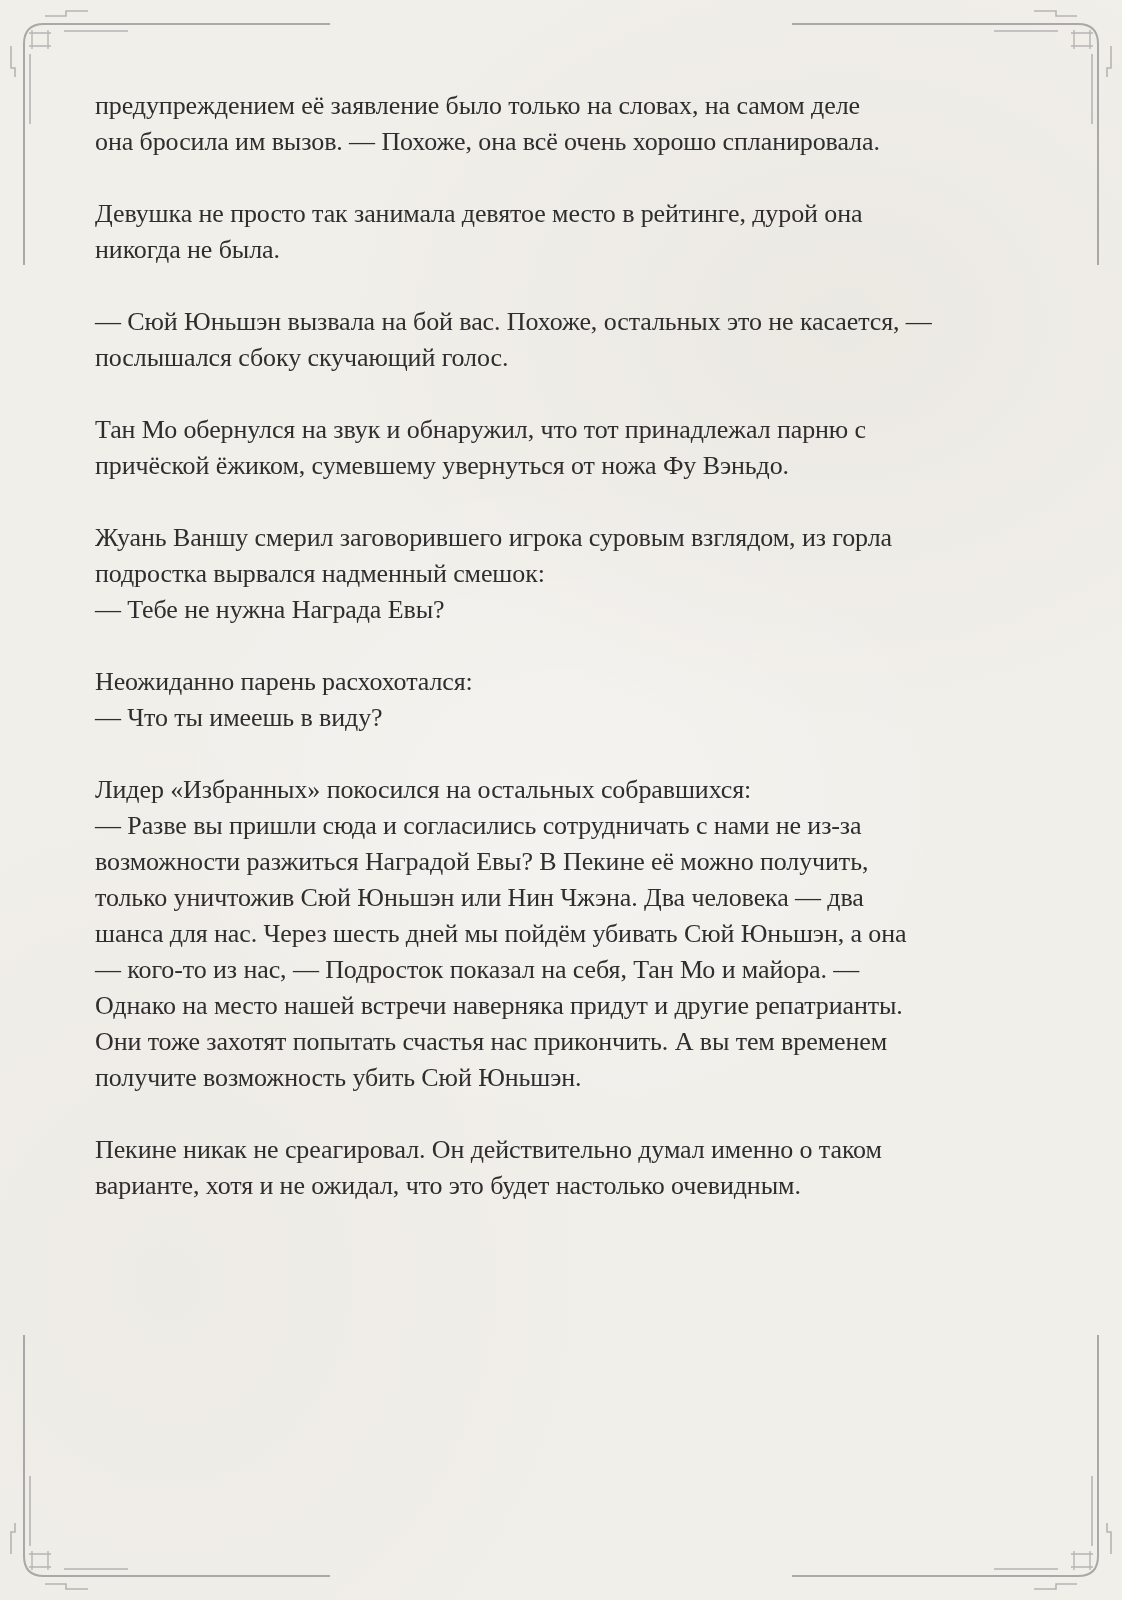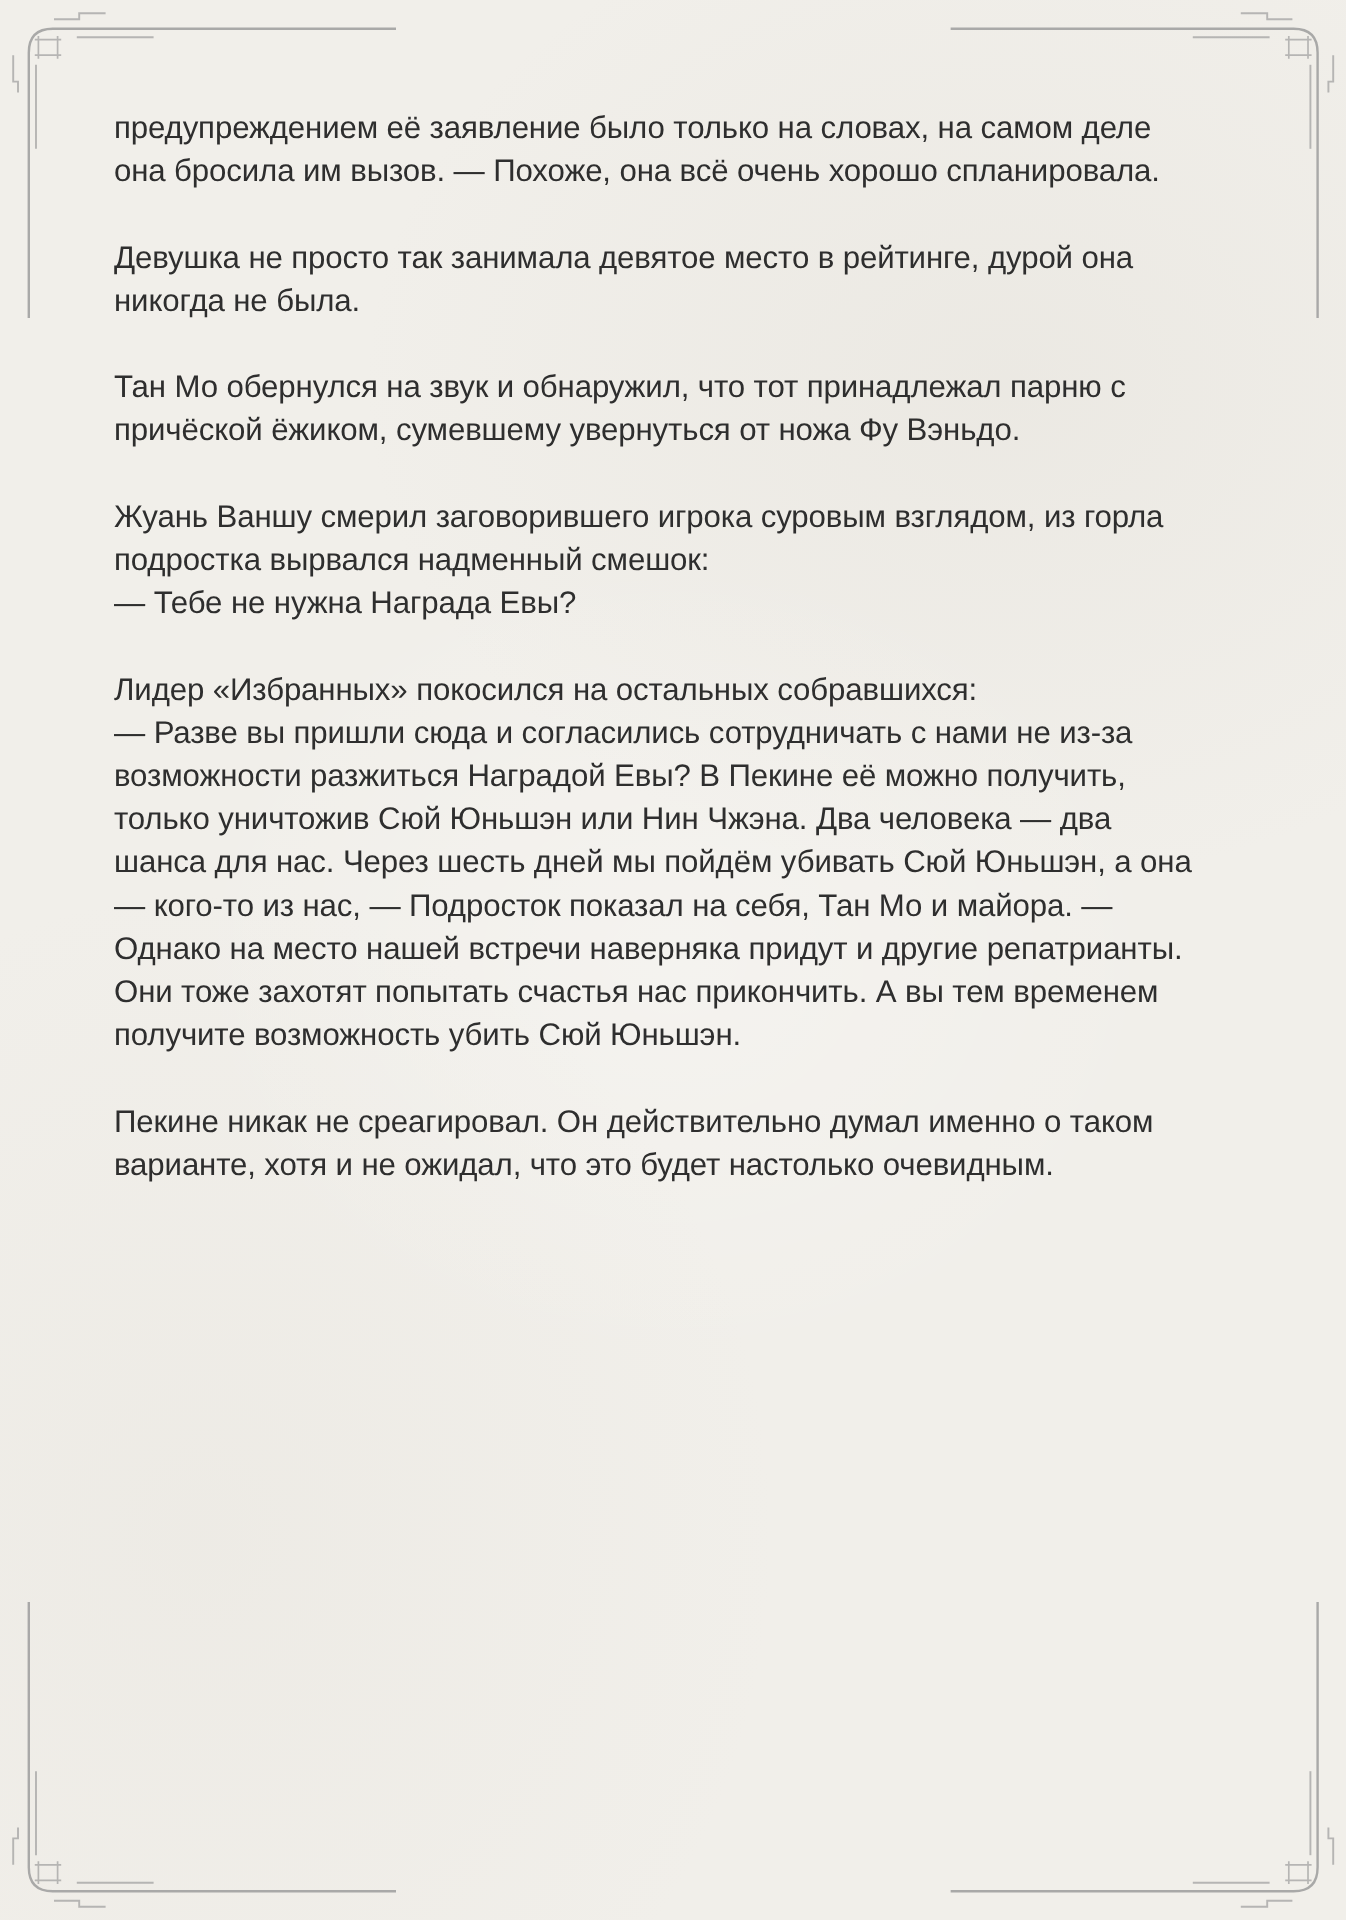--- a/index.html
+++ b/index.html
@@ -24,20 +24,21 @@
 
   .page-text {
     position: absolute;
     left: 95px;
     top: 88px;
     width: 962px;
     font-size: 26px;
     line-height: 36px;
     letter-spacing: -0.1px;
     color: var(--fg);
+    font-family: Liberation Serif, serif;
   }
   .para {
     margin: 0 0 36px 0;
     white-space: pre-line;
   }
 
   .corner {
     position: absolute;
     width: 330px;
     height: 290px;
@@ -94,25 +95,29 @@
     <path d="M 45 16 L 66 16 L 66 11 L 88 11" stroke="var(--frame)" stroke-width="1.6" opacity="0.7"></path>
     <path d="M 11 46 L 11 68 L 15 68 L 15 77" stroke="var(--frame)" stroke-width="1.6" opacity="0.7"></path>
   </svg>
 </div>
 
 <article class="page-text">
     <p class="para">предупреждением её заявление было только на словах, на самом деле
 она бросила им вызов. — Похоже, она всё очень хорошо спланировала.</p>
     <p class="para">Девушка не просто так занимала девятое место в рейтинге, дурой она
 никогда не была.</p>
+    <p class="para">— Сюй Юньшэн вызвала на бой вас. Похоже, остальных это не касается, —
+послышался сбоку скучающий голос.</p>
     <p class="para">Тан Мо обернулся на звук и обнаружил, что тот принадлежал парню с
 причёской ёжиком, сумевшему увернуться от ножа Фу Вэньдо.</p>
     <p class="para">Жуань Ваншу смерил заговорившего игрока суровым взглядом, из горла
 подростка вырвался надменный смешок:
 — Тебе не нужна Награда Евы?</p>
+    <p class="para">Неожиданно парень расхохотался:
+— Что ты имеешь в виду?</p>
     <p class="para">Лидер «Избранных» покосился на остальных собравшихся:
 — Разве вы пришли сюда и согласились сотрудничать с нами не из-за
 возможности разжиться Наградой Евы? В Пекине её можно получить,
 только уничтожив Сюй Юньшэн или Нин Чжэна. Два человека — два
 шанса для нас. Через шесть дней мы пойдём убивать Сюй Юньшэн, а она
 — кого-то из нас, — Подросток показал на себя, Тан Мо и майора. —
 Однако на место нашей встречи наверняка придут и другие репатрианты.
 Они тоже захотят попытать счастья нас прикончить. А вы тем временем
 получите возможность убить Сюй Юньшэн.</p>
     <p class="para">Пекине никак не среагировал. Он действительно думал именно о таком

